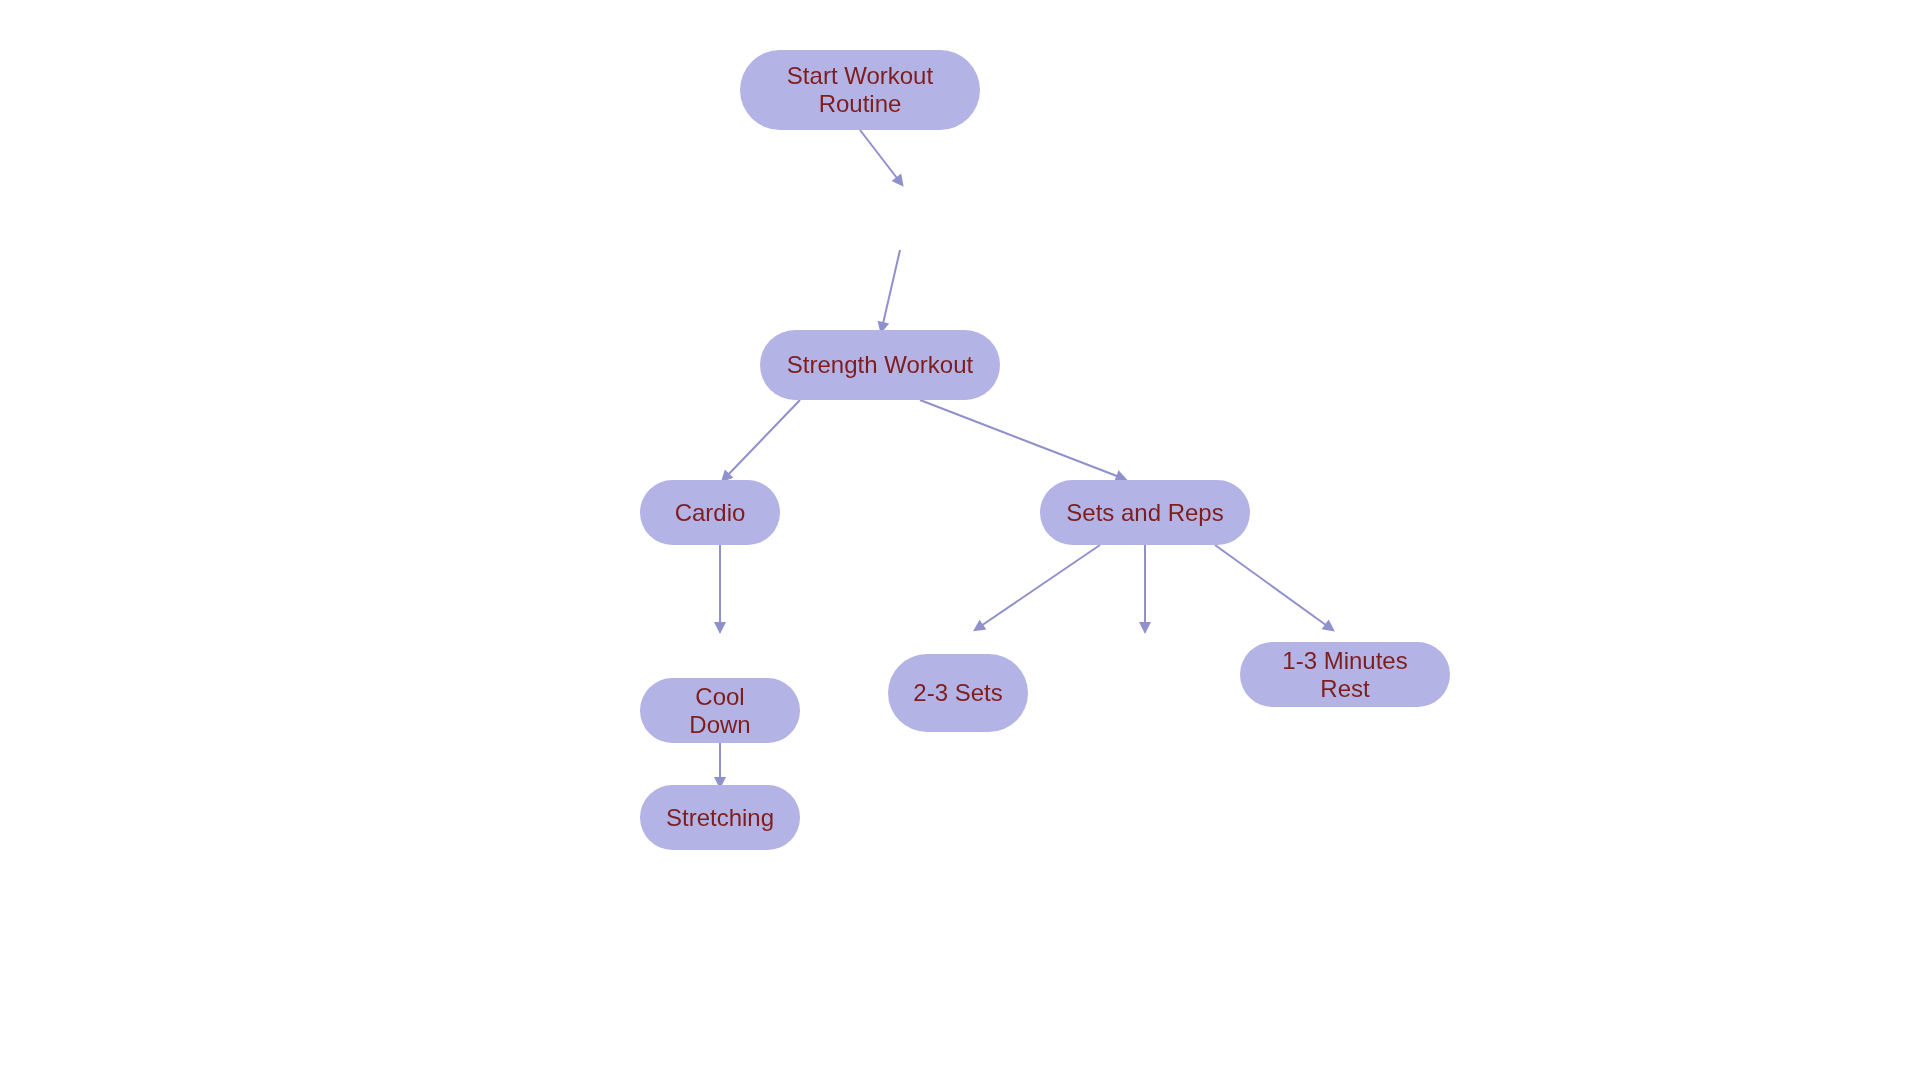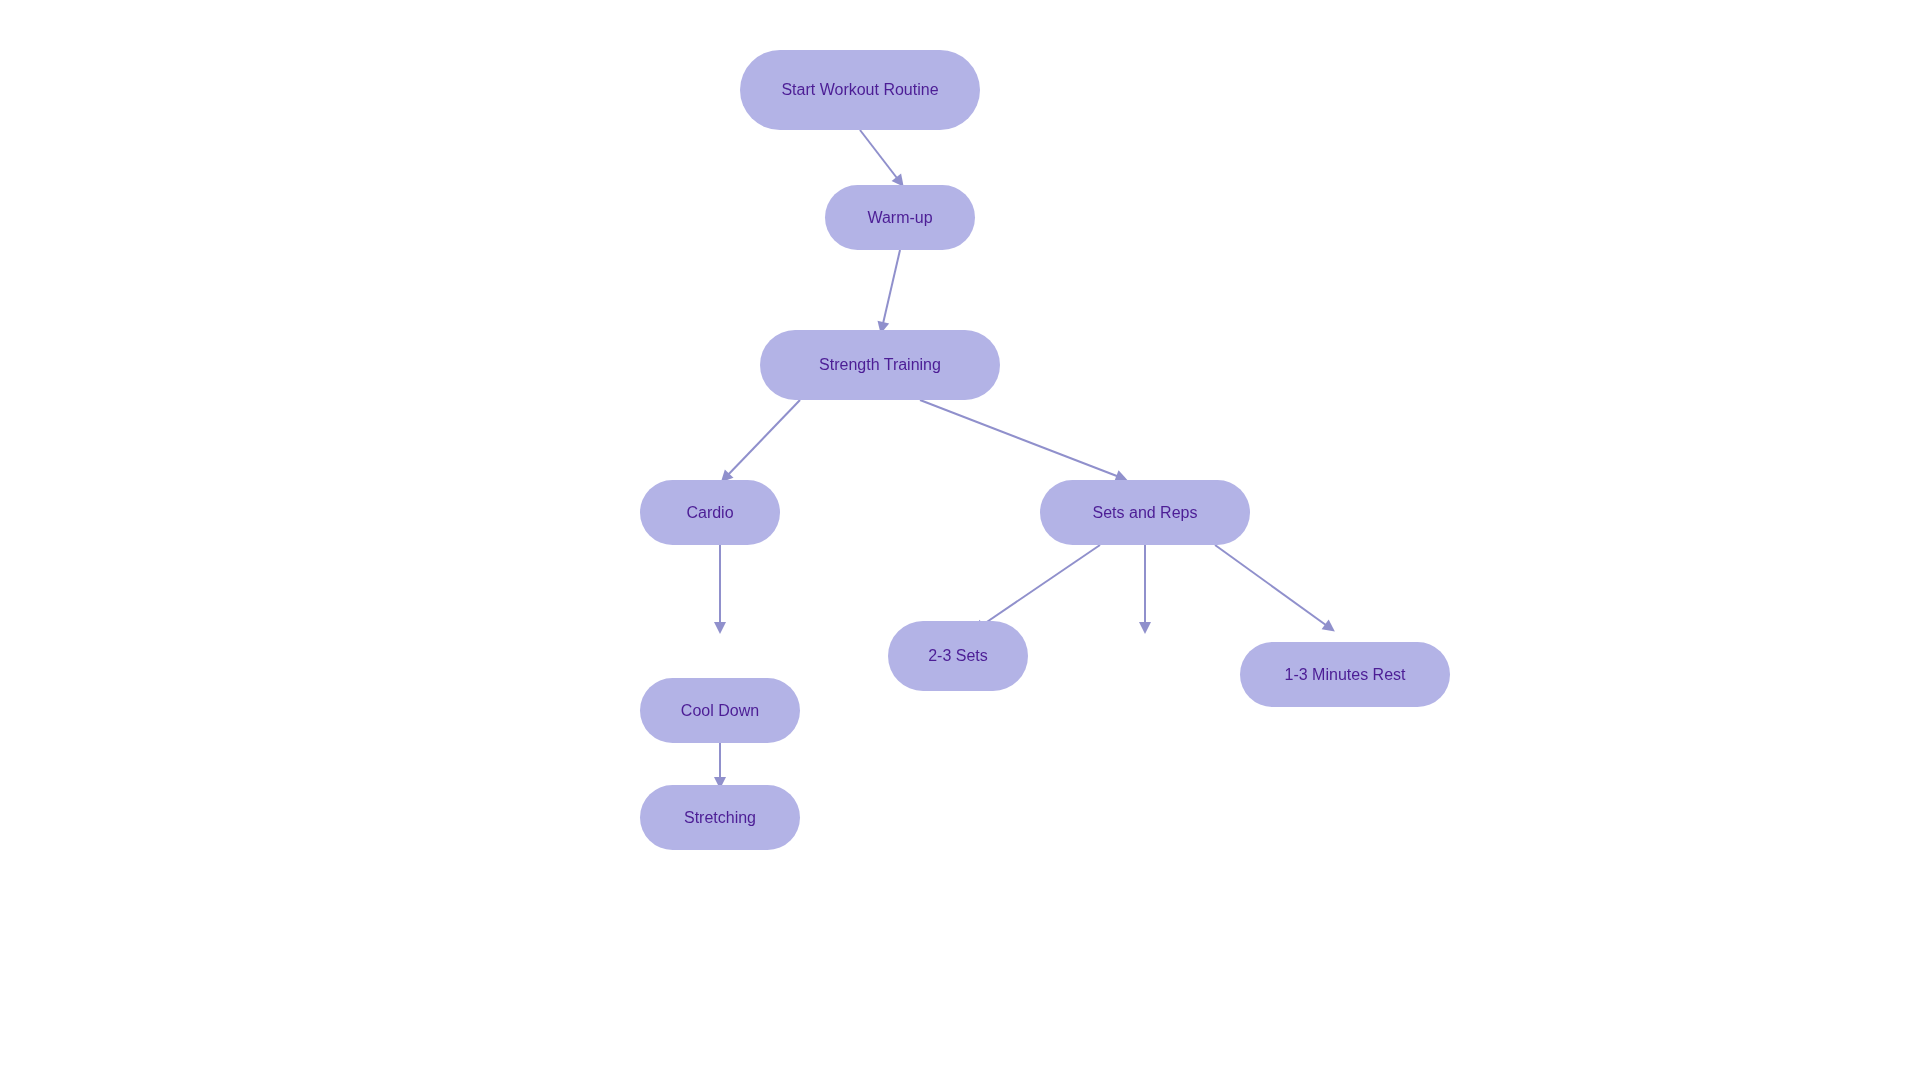--- a/index.html
+++ b/index.html
@@ -29,22 +29,22 @@
       pointer-events: none;
     }
 
     .node {
       position: absolute;
       background: #b3b3e6;
       border-radius: 40px;
       display: flex;
       align-items: center;
       justify-content: center;
-      color: #4c1d95;
-      font-size: 16px;
+      color: #7f1d1d;
+      font-size: 24px;
       font-weight: 500;
       text-align: center;
       padding: 12px 24px;
     }
 
     
     
     #node-start {
       left: 380px;
       top: 20px;
@@ -90,23 +90,23 @@
       left: 280px;
       top: 600px;
       width: 160px;
       height: 65px;
       margin-top: 48px;
     }
 
     
     #node-sets {
       left: 528px;
-      top: 591px;
+      top: 624px;
       width: 140px;
-      height: 70px;
+      height: 78px;
     }
 
     
     #node-reps {
       left: 700px;
       top: 600px;
       width: 170px;
       height: 65px;
     }
 
@@ -156,26 +156,23 @@
 
     <line x1="855" y1="515" x2="970" y2="598" stroke="#9090cc" stroke-width="2" marker-end="url(#arrow)"></line>
 
     <line x1="360" y1="665" x2="360" y2="753" stroke="#9090cc" stroke-width="2" marker-end="url(#arrow)"></line>
   </svg>
 
   <div class="node" id="node-start">
     <span>Start Workout Routine</span>
   </div>
 
-  <div class="node" id="node-warmup">
-    <span>Warm-up</span>
-  </div>
 
   <div class="node" id="node-strength">
-    <span>Strength Training</span>
+    <span>Strength Workout</span>
   </div>
 
   <div class="node" id="node-cardio">
     <span>Cardio</span>
   </div>
 
   <div class="node" id="node-setsreps">
     <span>Sets and Reps</span>
   </div>
 

